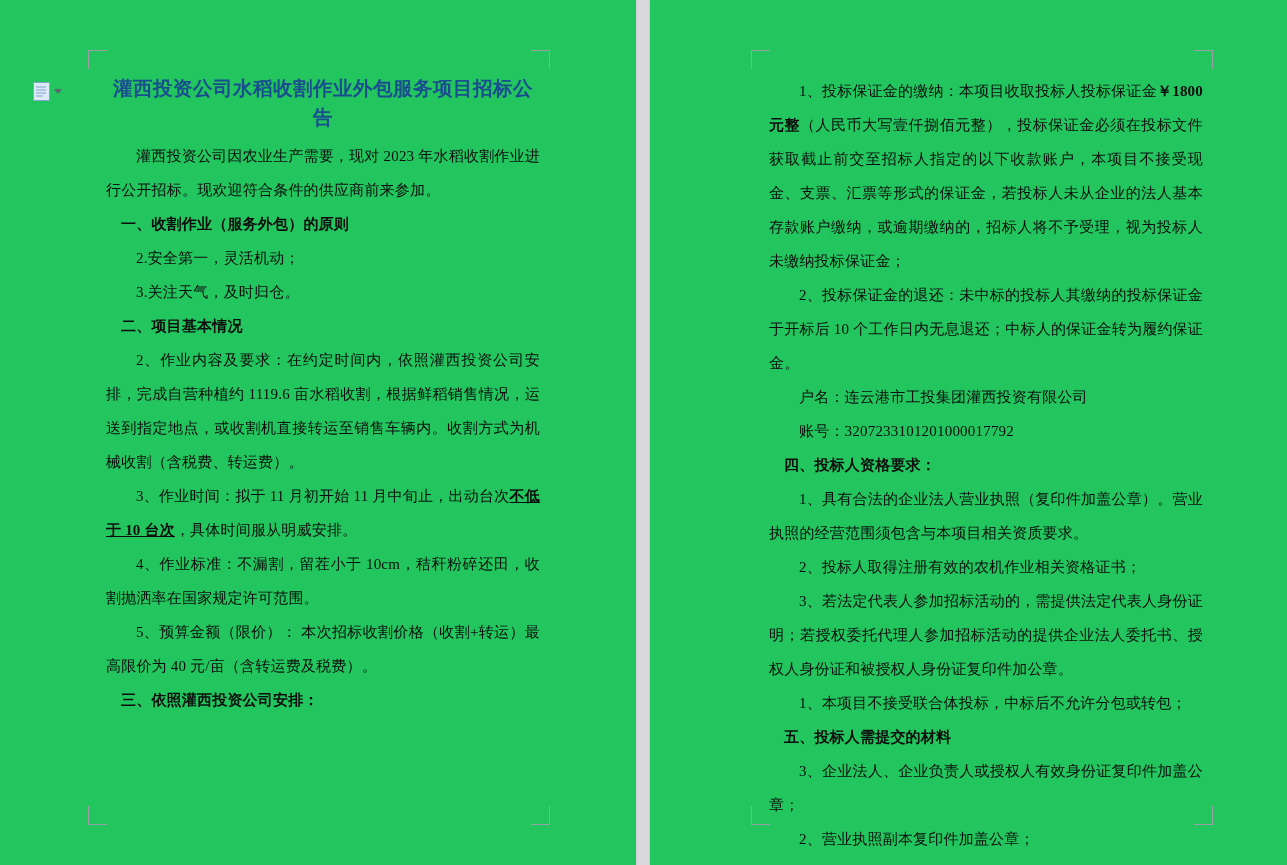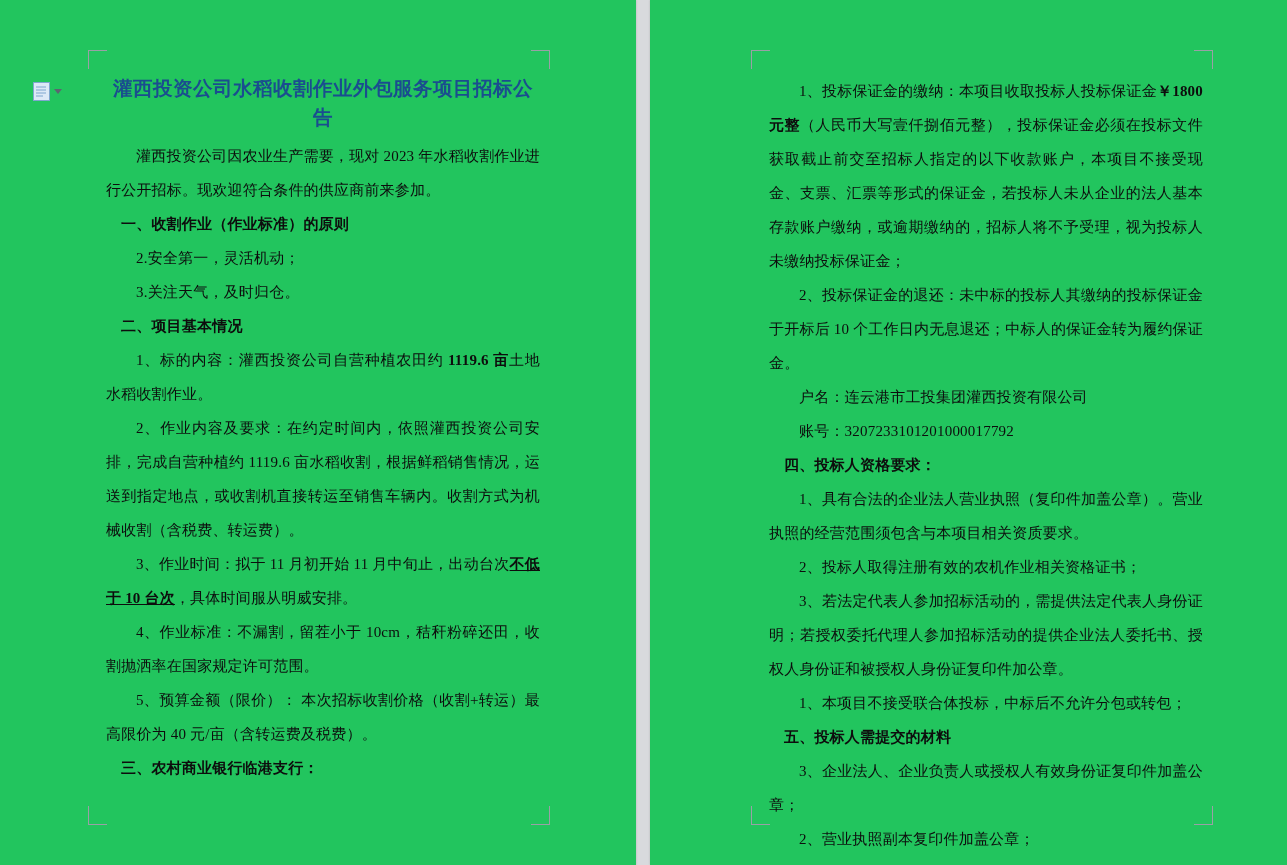--- a/index.html
+++ b/index.html
@@ -144,38 +144,37 @@
         </svg>
       </span>
       <span class="caret"></span>
     </div>
 
     <div class="content">
       <h1 class="doc-title">灌西投资公司水稻收割作业外包服务项目招标公告</h1>
 
       <p class="indent2">灌西投资公司因农业生产需要，现对 2023 年水稻收割作业进行公开招标。现欢迎符合条件的供应商前来参加。</p>
 
-      <p class="h2">一、收割作业（作业标准）的原则</p>
+      <p class="h2">一、收割作业（服务外包）的原则</p>
 
       <p class="indent2">2.安全第一，灵活机动；</p>
       <p class="indent2">3.关注天气，及时归仓。</p>
 
       <p class="h2">二、项目基本情况</p>
 
-      <p class="indent2"><span>1、标的内容：灌西投资公司自营种植农田约 </span><span class="b">1119.6 亩</span><span>土地水稻收割作业。</span></p>
 
       <p class="indent2">2、作业内容及要求：在约定时间内，依照灌西投资公司安排，完成自营种植约 1119.6 亩水稻收割，根据鲜稻销售情况，运送到指定地点，或收割机直接转运至销售车辆内。收割方式为机械收割（含税费、转运费）。</p>
 
       <p class="indent2"><span>3、作业时间：拟于 11 月初开始 11 月中旬止，出动台次</span><span class="u">不低于 10 台次</span><span>，具体时间服从明威安排。</span></p>
 
       <p class="indent2">4、作业标准：不漏割，留茬小于 10cm，秸秆粉碎还田，收割抛洒率在国家规定许可范围。</p>
 
       <p class="indent2">5、预算金额（限价）： 本次招标收割价格（收割+转运）最高限价为 40 元/亩（含转运费及税费）。</p>
 
-      <p class="h2">三、农村商业银行临港支行：</p>
+      <p class="h2">三、依照灌西投资公司安排：</p>
     </div>
   </div>
 
   <div class="page right">
     <div class="mark tl"></div>
     <div class="mark tr"></div>
     <div class="mark bl"></div>
     <div class="mark br"></div>
 
     <div class="content">

